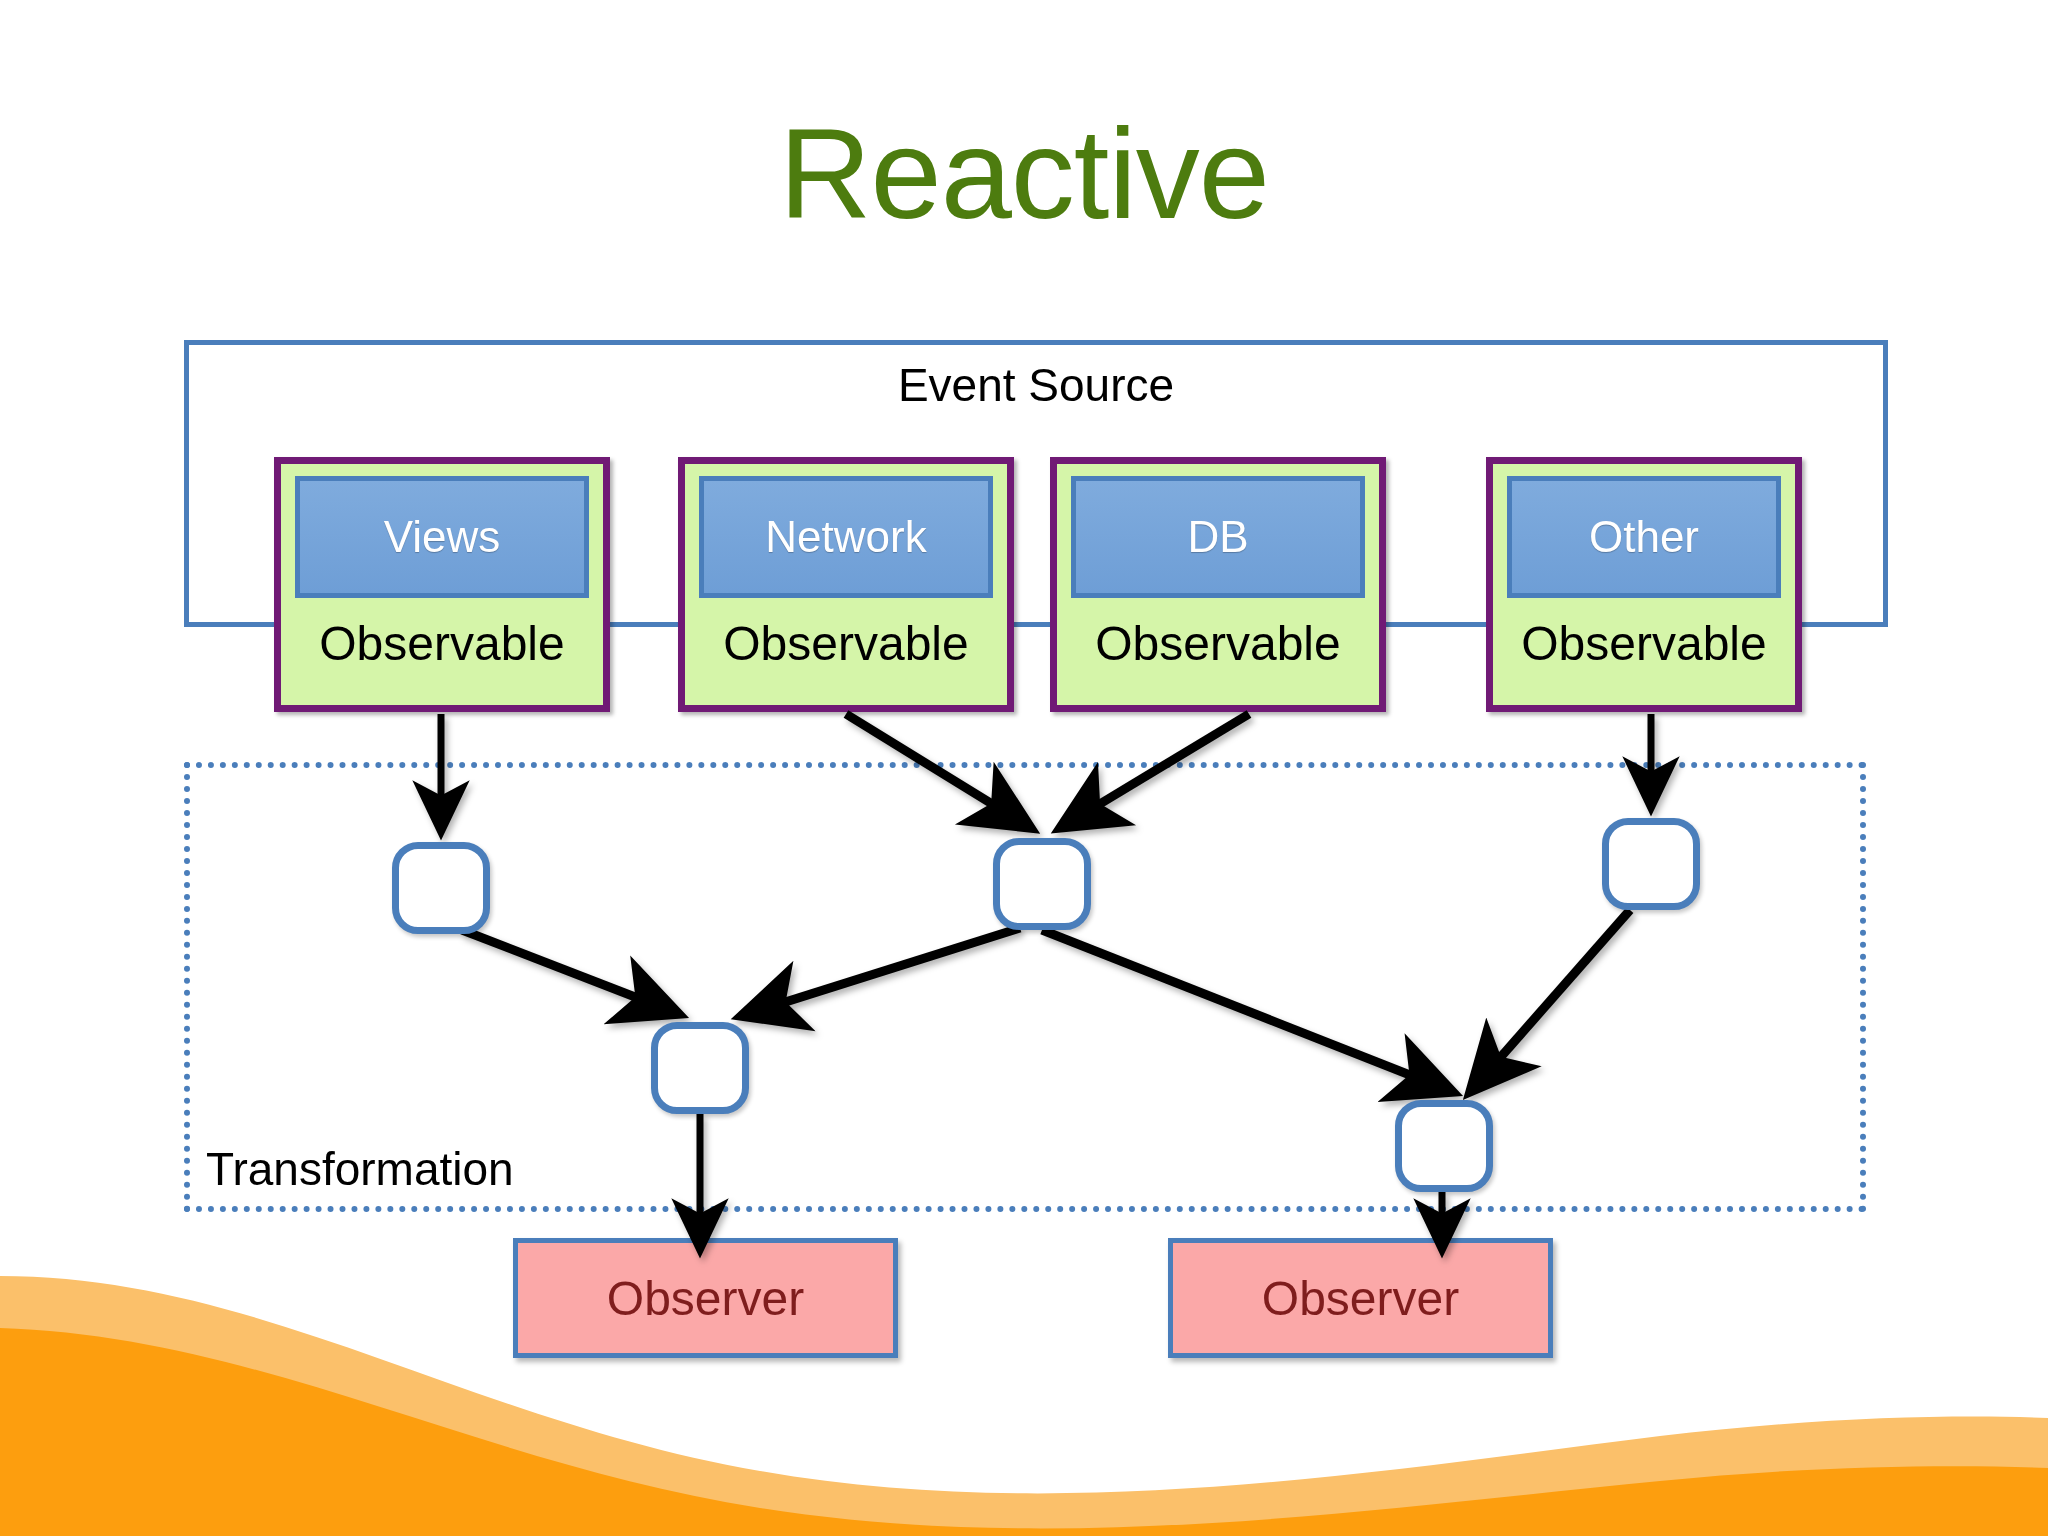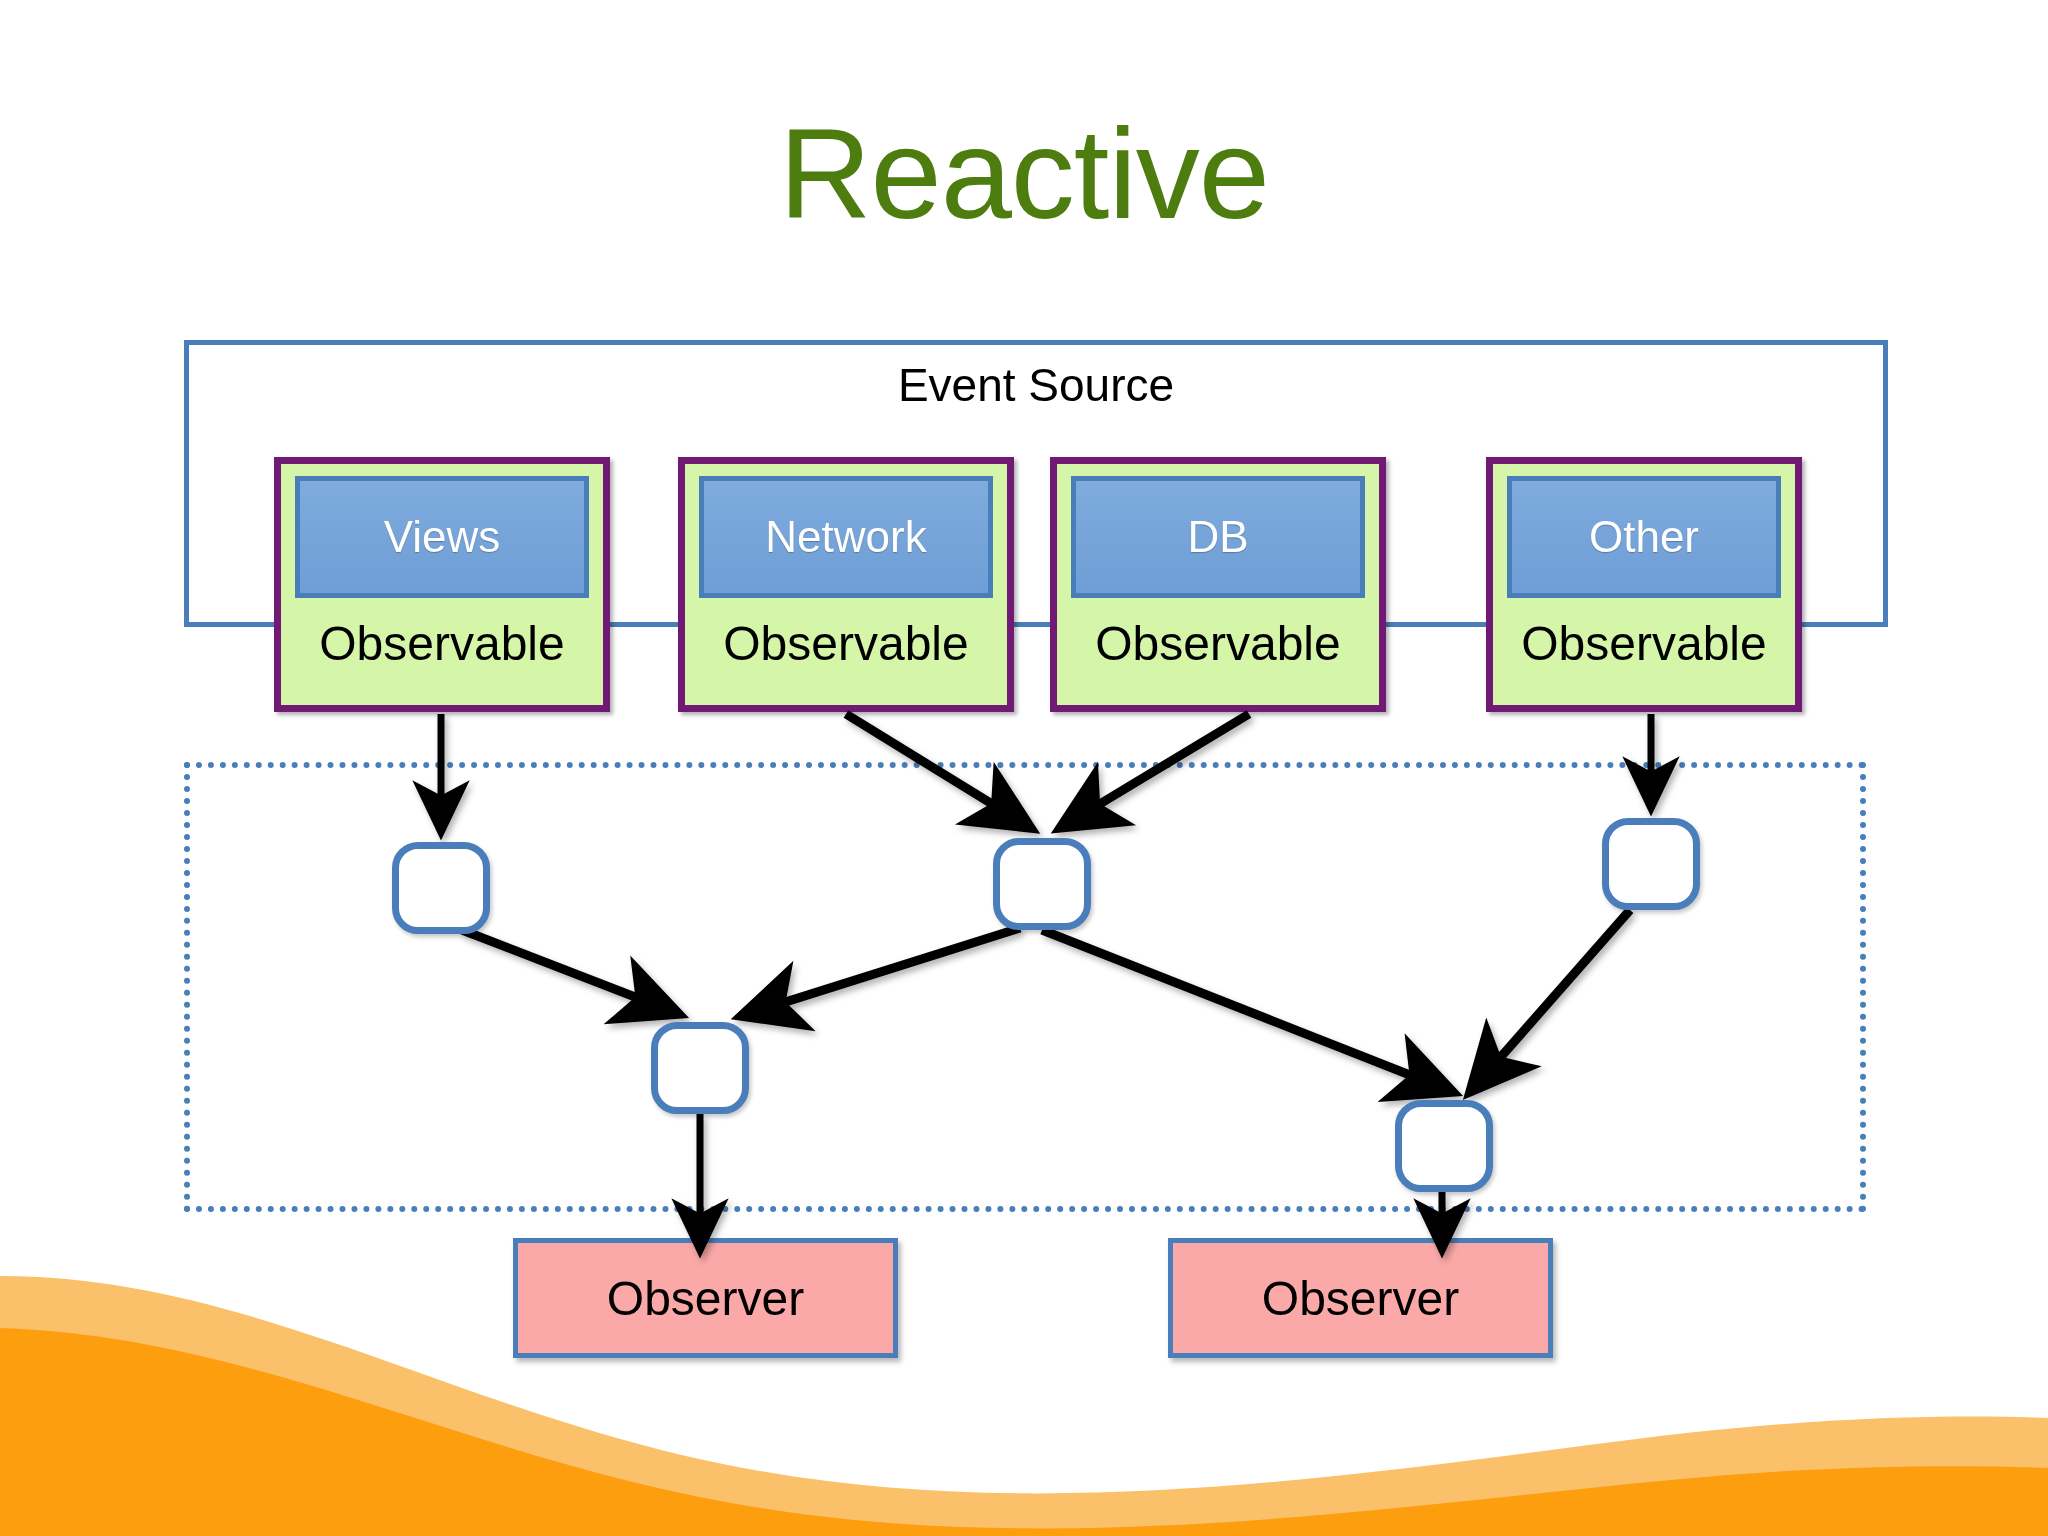--- a/index.html
+++ b/index.html
@@ -65,21 +65,21 @@
   .n2{left:993px;top:838px;}
   .n3{left:1602px;top:818px;}
   .n4{left:651px;top:1022px;}
   .n5{left:1395px;top:1100px;}
 
   
   .observer{
     position:absolute;top:1238px;height:120px;background:#fba8a8;
     border:5px solid #4a7ebb;box-sizing:border-box;z-index:3;
     display:flex;align-items:center;justify-content:center;
-    font-size:48px;color:#000000;box-shadow:3px 4px 5px rgba(0,0,0,.28);
+    font-size:48px;color:#7f1d1d;box-shadow:3px 4px 5px rgba(0,0,0,.28);
   }
   .obs1{left:513px;width:385px;}
   .obs2{left:1168px;width:385px;}
 
   
   .arrows{position:absolute;left:0;top:0;width:2048px;height:1536px;z-index:4;pointer-events:none;}
 
   
   .waves{position:absolute;left:0;bottom:0;width:2048px;height:300px;z-index:6;}
 </style>
@@ -107,20 +107,21 @@
     <div class="src-inner">DB</div>
     <div class="src-label">Observable</div>
   </div>
 
   <div class="src src4">
     <div class="src-inner">Other</div>
     <div class="src-label">Observable</div>
   </div>
 
   <div class="transformation"></div>
+  <div class="transformation-label">Transformation</div>
 
   <div class="tnode n1"></div>
   <div class="tnode n2"></div>
   <div class="tnode n3"></div>
   <div class="tnode n4"></div>
   <div class="tnode n5"></div>
 
   <div class="observer obs1">Observer</div>
   <div class="observer obs2">Observer</div>
 

